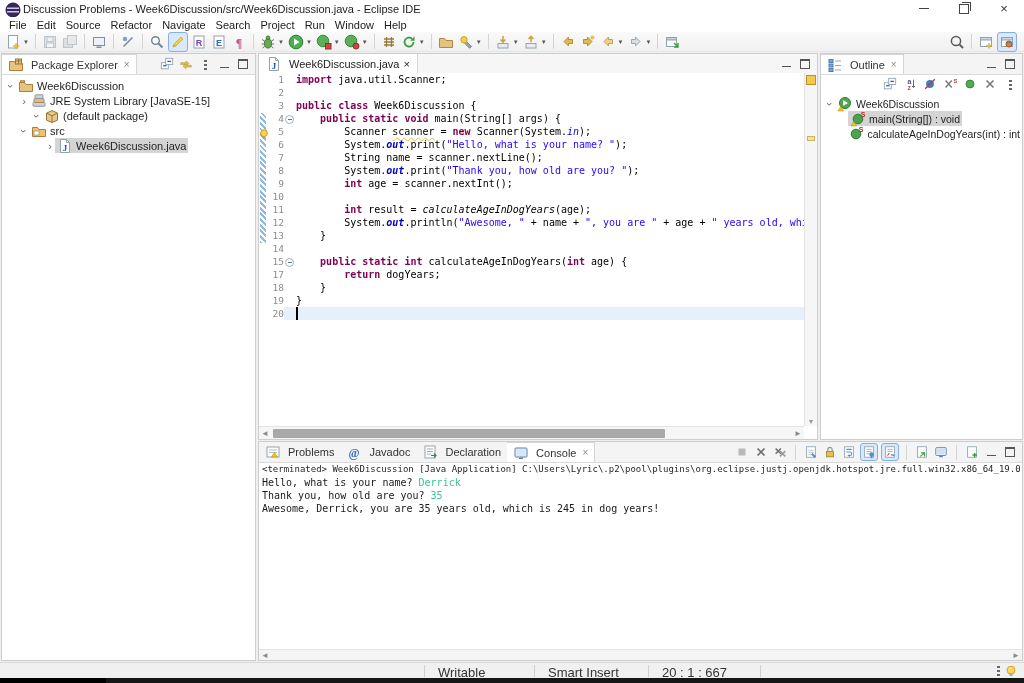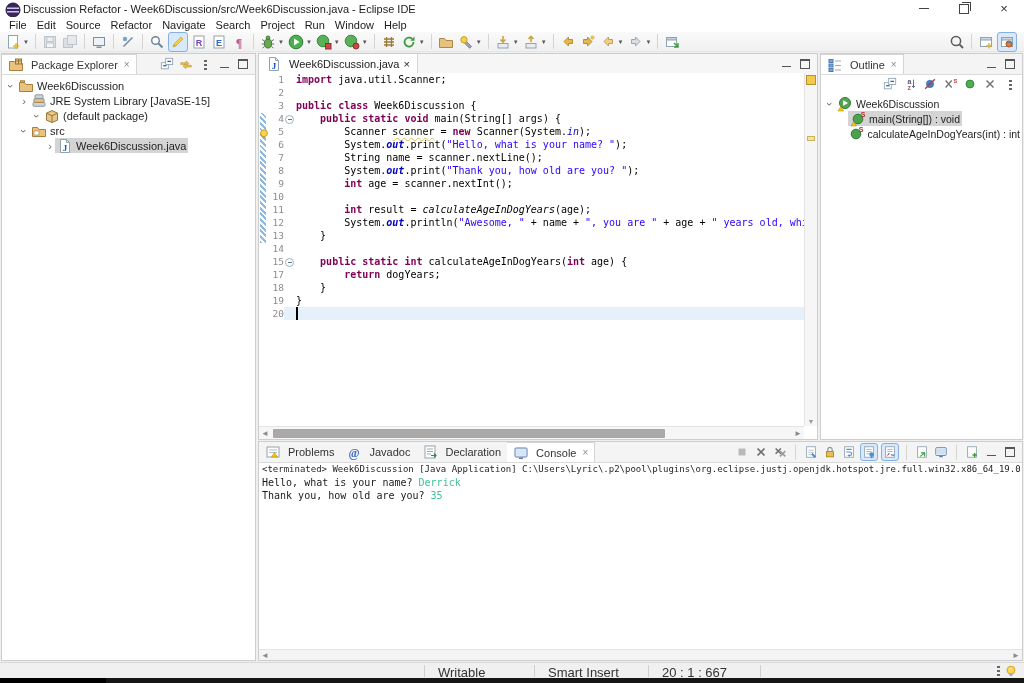--- a/index.html
+++ b/index.html
@@ -116,21 +116,21 @@
 </style>
 </head>
 <body>
 
 <div id="titlebar" class="abs">
   <span class="logo" id="eclipse-logo"><svg width="16" height="16" viewBox="0 0 16 16">
         <circle cx="8" cy="8" r="7" fill="#39275b"></circle>
         <path d="M2 6.2h12M2 9.8h12" stroke="#cfc3ef" stroke-width="1.4"></path>
         <circle cx="8" cy="8" r="7" fill="none" stroke="#241a40"></circle>
       </svg></span>
-  <span id="win-title">Discussion Refactor - Week6Discussion/src/Week6Discussion.java - Eclipse IDE</span>
+  <span id="win-title">Discussion Problems - Week6Discussion/src/Week6Discussion.java - Eclipse IDE</span>
   <div id="win-controls">
     <span class="win-btn">
         <span class="min"></span>
       </span>
     <span class="win-btn">
         <span class="restore"></span>
       </span>
     <span class="win-btn">
         <span class="close">×</span>
       </span>
@@ -899,20 +899,21 @@
         </span>
         <span class="vt">
           <span class="mini-max"></span>
         </span>
       </div>
     </div>
   <div id="console-header">&lt;terminated&gt; Week6Discussion [Java Application] C:\Users\Lyric\.p2\pool\plugins\org.eclipse.justj.openjdk.hotspot.jre.full.win32.x86_64_19.0.1.v20221102-1007\jre\bin\javaw.exe  (Feb 20, 2023,</div>
   <div id="console-out">
       <div><span style="color: rgb(26, 26, 26);">Hello, what is your name? </span><span style="color: rgb(62, 194, 150);">Derrick</span></div>
       <div><span style="color: rgb(26, 26, 26);">Thank you, how old are you? </span><span style="color: rgb(62, 194, 150);">35</span></div>
+      <div><span style="color: rgb(26, 26, 26);">Awesome, Derrick, you are 35 years old, which is 245 in dog years!</span></div>
     </div>
   <div id="cons-hrail">
     <span class="h-arrow">◄</span>
     <span class="h-arrow">►</span>
   </div>
 </div>
 
 <div id="statusbar" class="abs">
   <span class="sb-sep" style="left:424px;"></span>
   <span class="sb-item" style="left:438px;">Writable</span>

